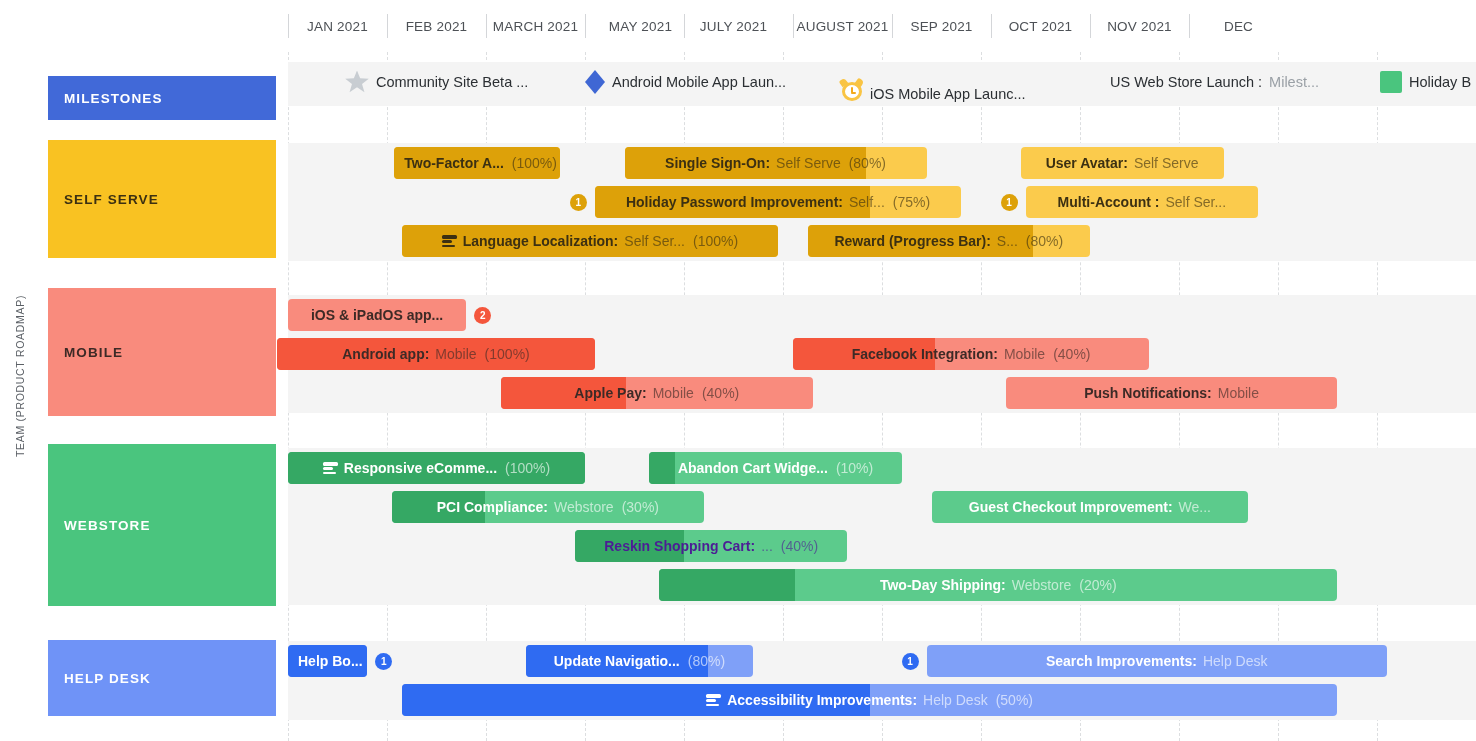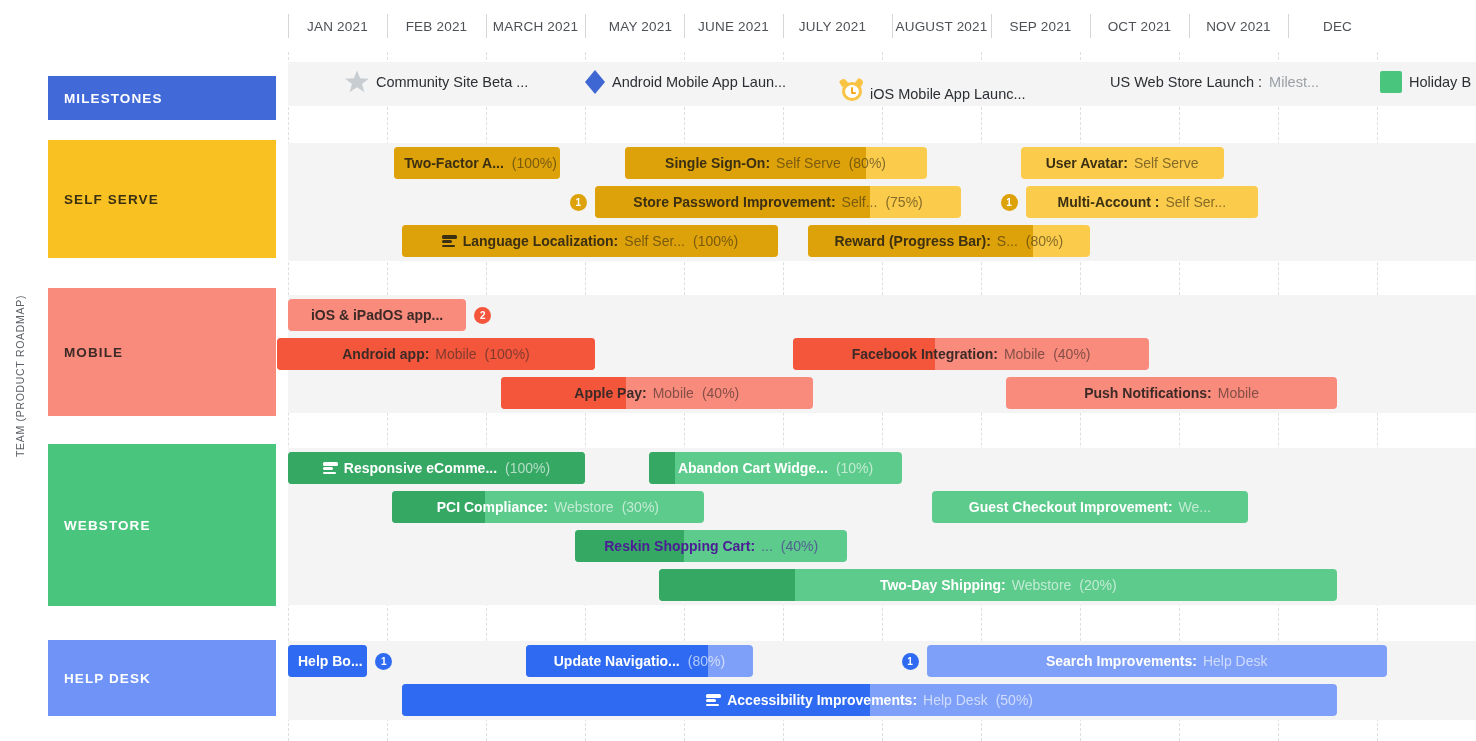--- a/index.html
+++ b/index.html
@@ -240,23 +240,20 @@
         <span>JAN 2021</span>
       </div>
       <div class="month-cell" style="width: 99px;">
         <span>FEB 2021</span>
       </div>
       <div class="month-cell" style="width: 99px;">
         <span>MARCH 2021</span>
       </div>
       <div class="month-cell" style="width: 99px; padding-left: 12px;">
         <span>MAY 2021</span>
-      </div>
-      <div class="month-cell" style="width: 99px;">
-        <span>JUNE 2021</span>
       </div>
       <div class="month-cell" style="width: 99px;">
         <span>JULY 2021</span>
       </div>
       <div class="month-cell" style="width: 99px; margin-left: 10px;">
         <span>AUGUST 2021</span>
       </div>
       <div class="month-cell" style="width: 99px;">
         <span>SEP 2021</span>
       </div>
@@ -358,21 +355,21 @@
       </div>
       <div class="bar" style="left: 1020.6px; top: 147px; width: 202.95px; background: rgb(251, 203, 76); color: rgb(60, 48, 18);">
         <div class="bar-content">
           <span class="b-title">User Avatar:</span>
           <span class="b-sub">Self Serve</span>
         </div>
       </div>
       <div class="bar" style="left: 594.9px; top: 186px; width: 366.3px; background: rgb(251, 203, 76); color: rgb(60, 48, 18);">
         <div class="fill" style="width: 75%; background: rgb(221, 161, 9);"></div>
         <div class="bar-content">
-          <span class="b-title">Store Password Improvement:</span>
+          <span class="b-title">Holiday Password Improvement:</span>
           <span class="b-sub">Self...</span>
           <span class="b-pct">(75%)</span>
         </div>
       </div>
       <div class="badge" style="background: rgb(221, 161, 9); top: 193.5px; left: 569.9px;">1</div>
       <div class="bar" style="left: 1025.55px; top: 186px; width: 232.65px; background: rgb(251, 203, 76); color: rgb(60, 48, 18);">
         <div class="bar-content">
           <span class="b-title">Multi-Account :</span>
           <span class="b-sub">Self Ser...</span>
         </div>

